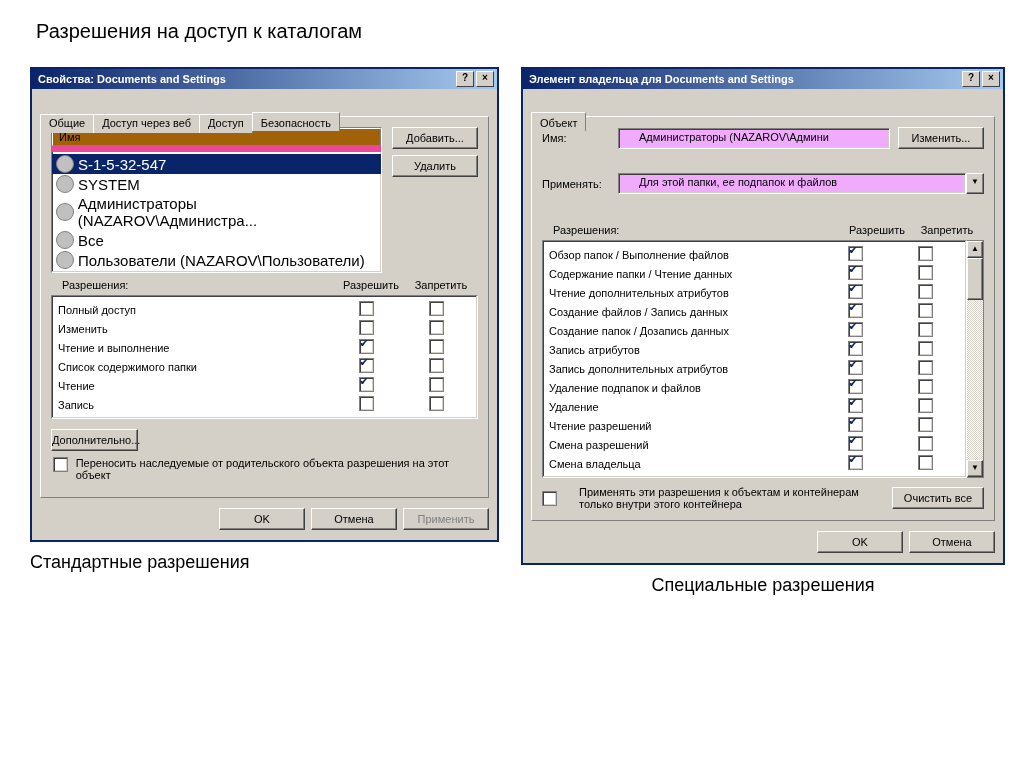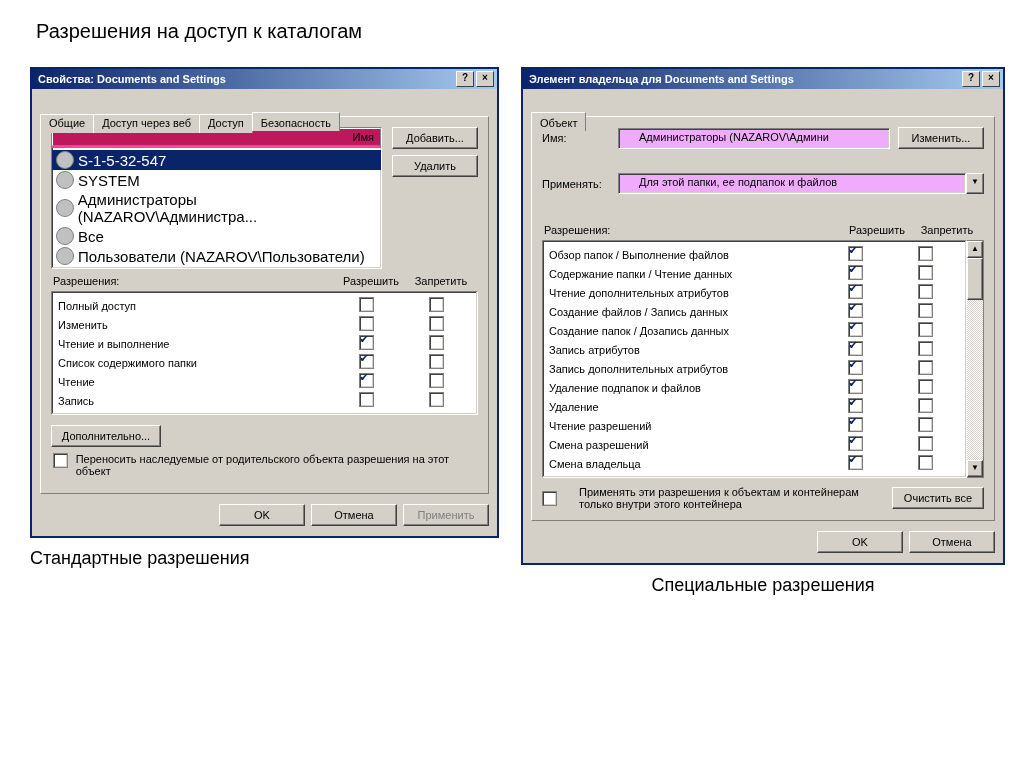--- a/index.html
+++ b/index.html
@@ -95,23 +95,22 @@
   }
   .list-frame {
     background:#fff;
     border:1px solid #808080;
     border-right-color:#fff;
     border-bottom-color:#fff;
     box-shadow: inset -1px -1px 0 #d4d0c8, inset 1px 1px 0 #404040;
   }
   .list-header {
     display:flex;
-    background:#be185d;
-    border-bottom:2px solid #ec4899;
-    text-align:right;
+    background:#a16207;
+    border-bottom:6px solid #ec4899;
   }
   .list-header-cell {
     flex:1;
     padding:2px 6px;
     border:1px solid #d4d0c8;
     border-top-color:#fff; border-left-color:#fff;
     border-right-color:#808080; border-bottom-color:#808080;
     font-size:11px;
   }
   .list-body {
@@ -156,21 +155,21 @@
   .row {
     display:flex;
     align-items:flex-start;
     gap:10px;
   }
   .perm-head {
     display:flex;
     font-size:11px;
     padding:6px 2px 4px 2px;
   }
-  .perm-head .l {flex:1;}
+  .perm-head .l {flex:1;margin-left:9px;}
   .perm-head .c {width:70px;text-align:center;}
   .perm-frame {
     background:#fff;
     border:1px solid #808080;
     border-right-color:#fff;border-bottom-color:#fff;
     box-shadow: inset -1px -1px 0 #d4d0c8, inset 1px 1px 0 #404040;
     padding:4px 6px;
   }
   .perm-row {
     display:flex;
@@ -360,21 +359,21 @@
                   <span class="c"><span class="cb"></span></span>
                 </div>
                 <div class="perm-row">
                   <span class="l">Запись</span>
                   <span class="c"><span class="cb"></span></span>
                   <span class="c"><span class="cb"></span></span>
                 </div>
               </div>
 
             <div style="margin-top:10px;">
-              <button class="btn" style="width:110px;">Дополнительно...</button>
+              <button class="btn" style="width:87px;">Дополнительно...</button>
             </div>
 
             <div class="inherit-row">
               <span class="cb"></span>
               <span class="label">Переносить наследуемые от родительского объекта разрешения на этот объект</span>
             </div>
           </div>
 
           <div class="foot-btns">
             <button class="btn">OK</button>

